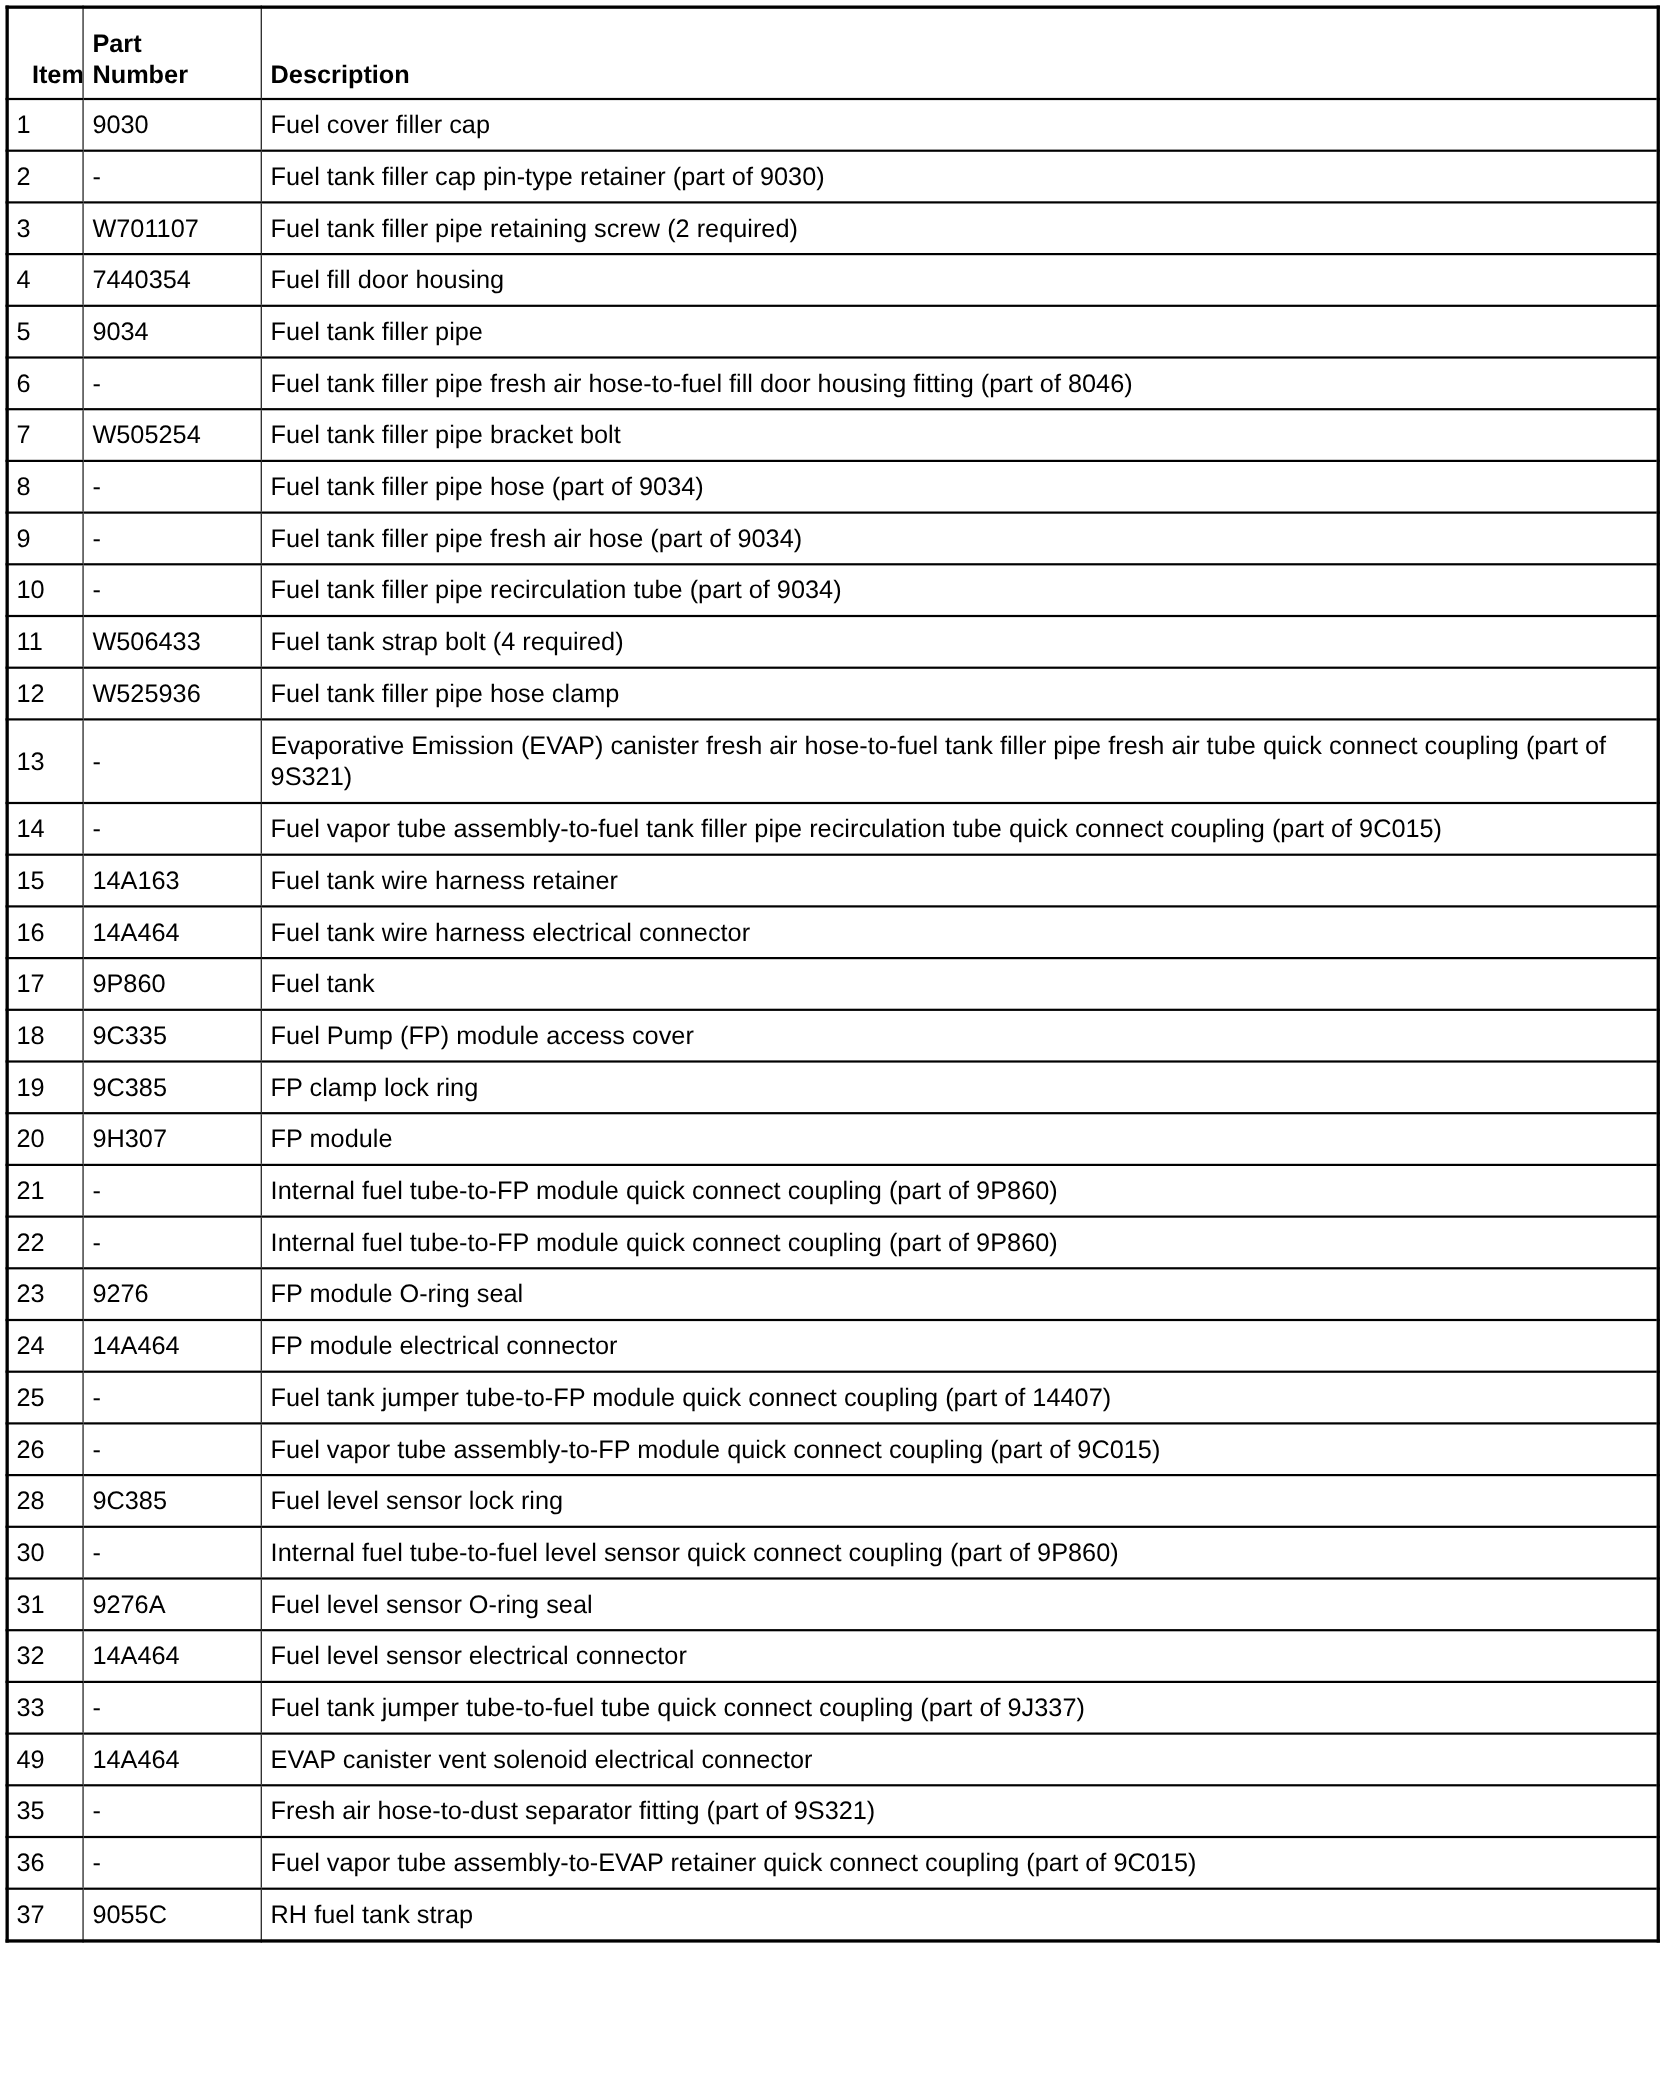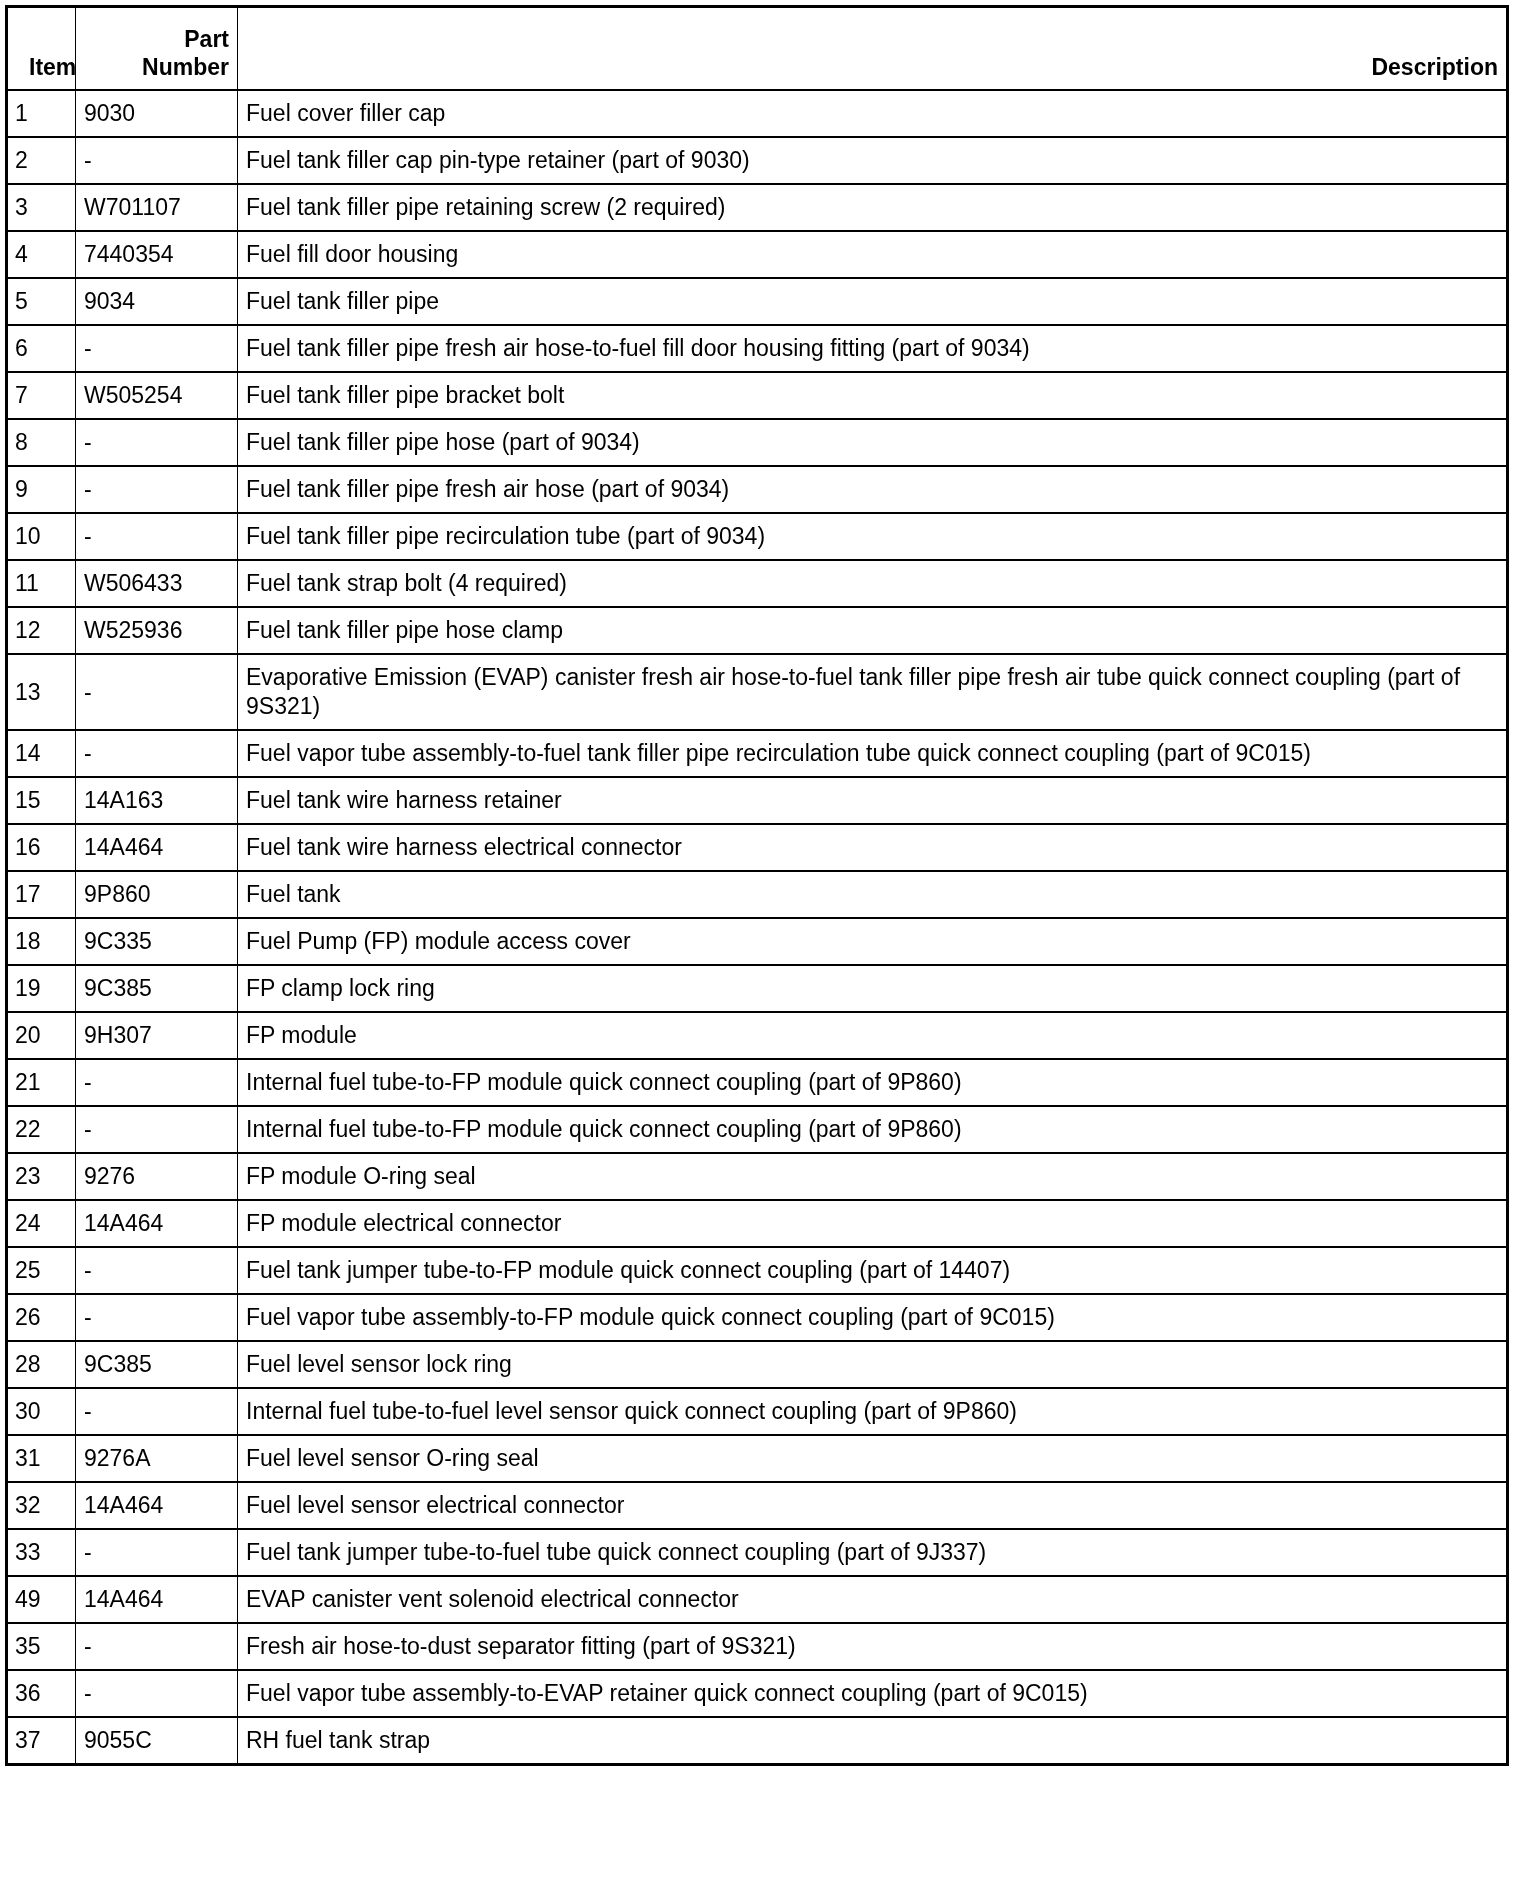--- a/index.html
+++ b/index.html
@@ -12,21 +12,21 @@
   }
   table.parts col.c-item { width: 69px; }
   table.parts col.c-part { width: 162px; }
   table.parts th, table.parts td {
     border-left: 1.5px solid #000; border-right: 1.5px solid #000;
     border-bottom: 2.5px solid #000;
     padding: 0 8px; font-size: 23px; line-height: 29px; vertical-align: middle;
     overflow: hidden;
   }
   table.parts th {
-    font-weight: bold; text-align: right; height: 73px; vertical-align: bottom;
+    font-weight: bold; text-align: left; height: 73px; vertical-align: bottom;
     padding-bottom: 8px; line-height: 28px; font-size: 23px;
   }
   table.parts th.h-item { padding-left: 21px; padding-right: 3px; }
   table.parts td { height: 45px; text-align: left; }
   table.parts td.c-item { padding-left: 7px; }
   table.parts tr.tall td { height: 74px; }
   table.parts tr:last-child td { border-bottom: none; margin-top: 40px; }
 </style>
 </head>
 <body>
@@ -66,21 +66,21 @@
         <td class="c-desc">Fuel fill door housing</td>
       </tr>
       <tr>
         <td class="c-item">5</td>
         <td class="c-part">9034</td>
         <td class="c-desc">Fuel tank filler pipe</td>
       </tr>
       <tr>
         <td class="c-item">6</td>
         <td class="c-part">-</td>
-        <td class="c-desc">Fuel tank filler pipe fresh air hose-to-fuel fill door housing fitting (part of 9034)</td>
+        <td class="c-desc">Fuel tank filler pipe fresh air hose-to-fuel fill door housing fitting (part of 8046)</td>
       </tr>
       <tr>
         <td class="c-item">7</td>
         <td class="c-part">W505254</td>
         <td class="c-desc">Fuel tank filler pipe bracket bolt</td>
       </tr>
       <tr>
         <td class="c-item">8</td>
         <td class="c-part">-</td>
         <td class="c-desc">Fuel tank filler pipe hose (part of 9034)</td>

